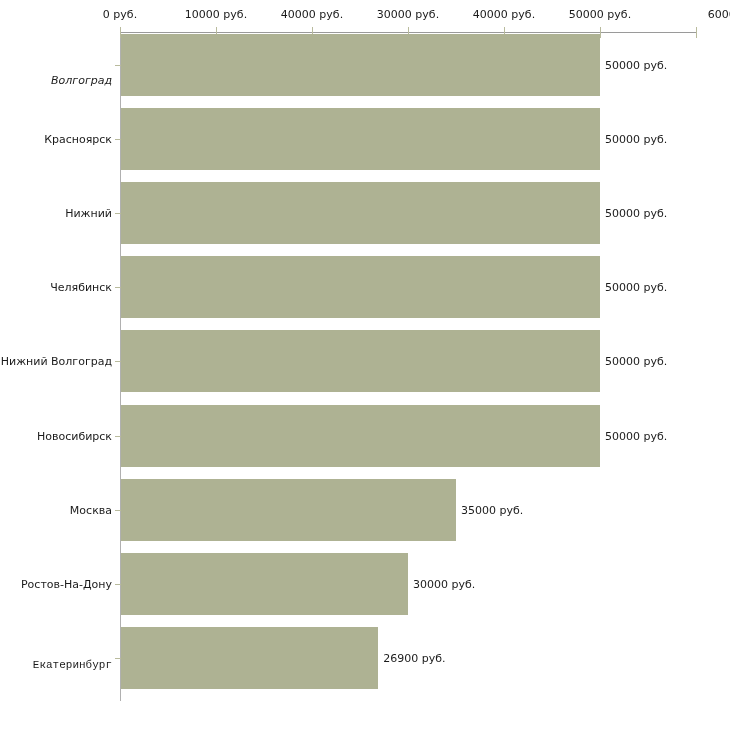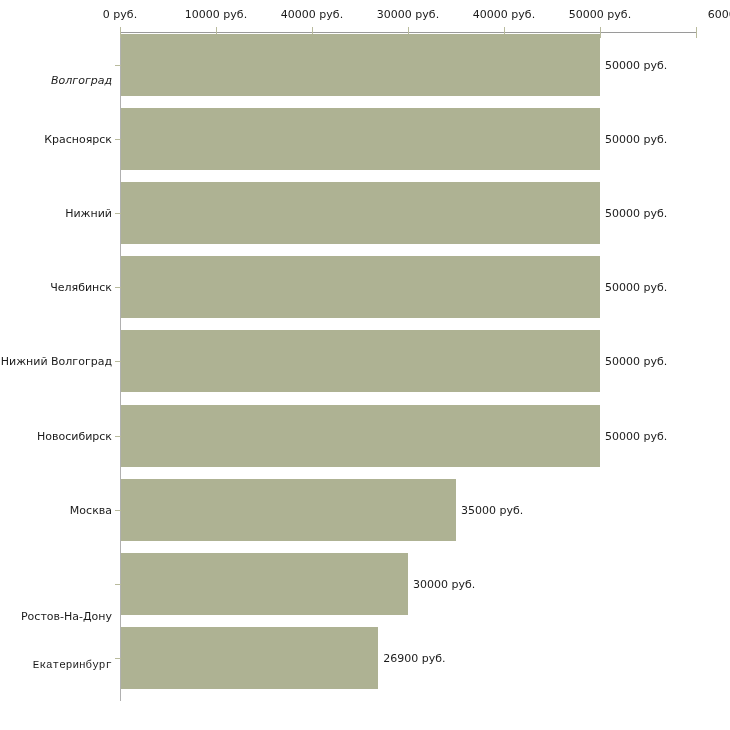--- a/index.html
+++ b/index.html
@@ -145,21 +145,21 @@
       </div>
       <div class="cat-label-wrap" style="top: 361.444px;">
         <div class="cat-label">Нижний Волгоград</div>
       </div>
       <div class="cat-label-wrap" style="top: 435.556px;">
         <div class="cat-label">Новосибирск</div>
       </div>
       <div class="cat-label-wrap" style="top: 509.667px;">
         <div class="cat-label">Москва</div>
       </div>
-      <div class="cat-label-wrap" style="top: 583.778px; margin-top: 32px;">
+      <div class="cat-label-wrap" style="top: 583.778px;">
         <div class="cat-label">Ростов-На-Дону</div>
       </div>
       <div class="cat-label-wrap" style="top: 665px; font-family: Liberation Mono, monospace;">
         <div class="cat-label">Екатеринбург</div>
       </div>
     </div>
   <div id="bars-layer">
       <div class="bar" title="Волгоград: 50000 руб." style="left: 121px; top: 34px; width: 479px; height: 62px; background: rgb(174, 178, 147);"></div>
       <div class="bar-value" style="left: 605px; top: 65px;">50000 руб.</div>
       <div class="bar" title="Красноярск: 50000 руб." style="left: 121px; top: 108.111px; width: 479px; height: 62px; background: rgb(174, 178, 147);"></div>

